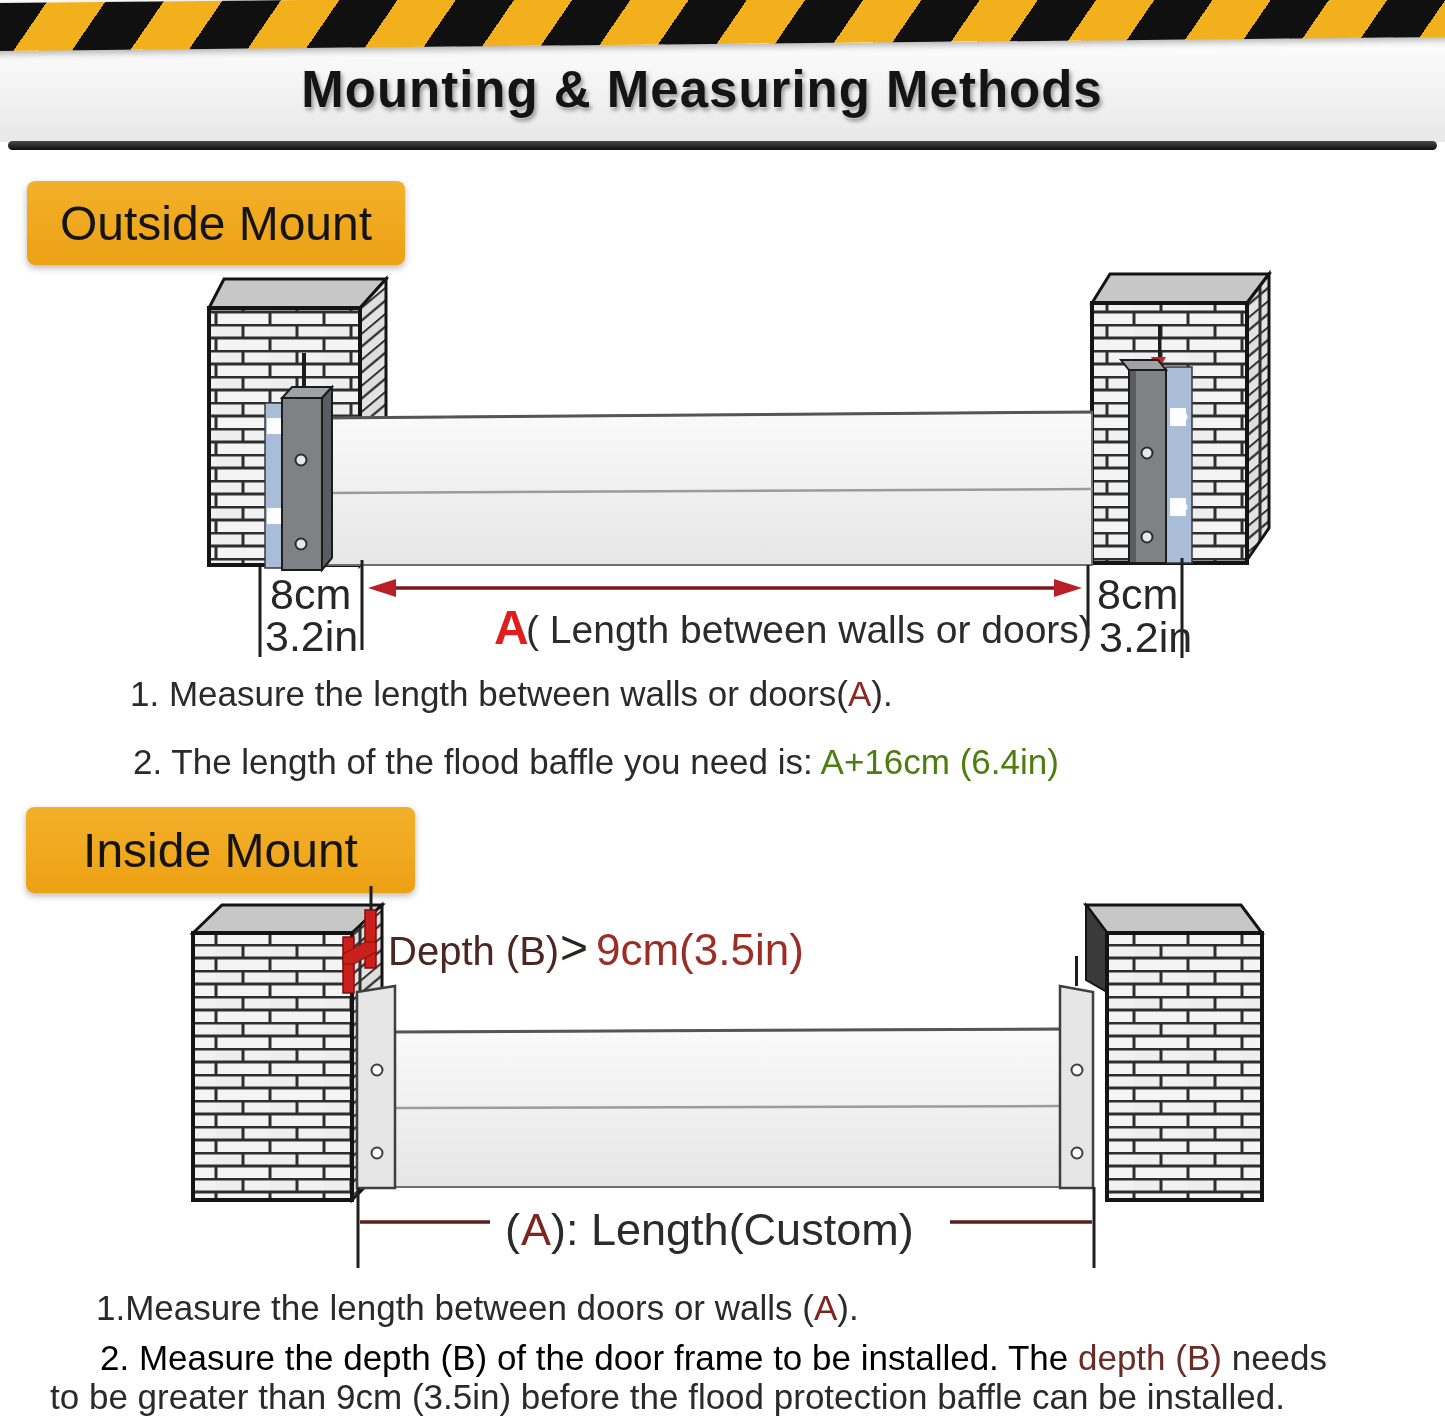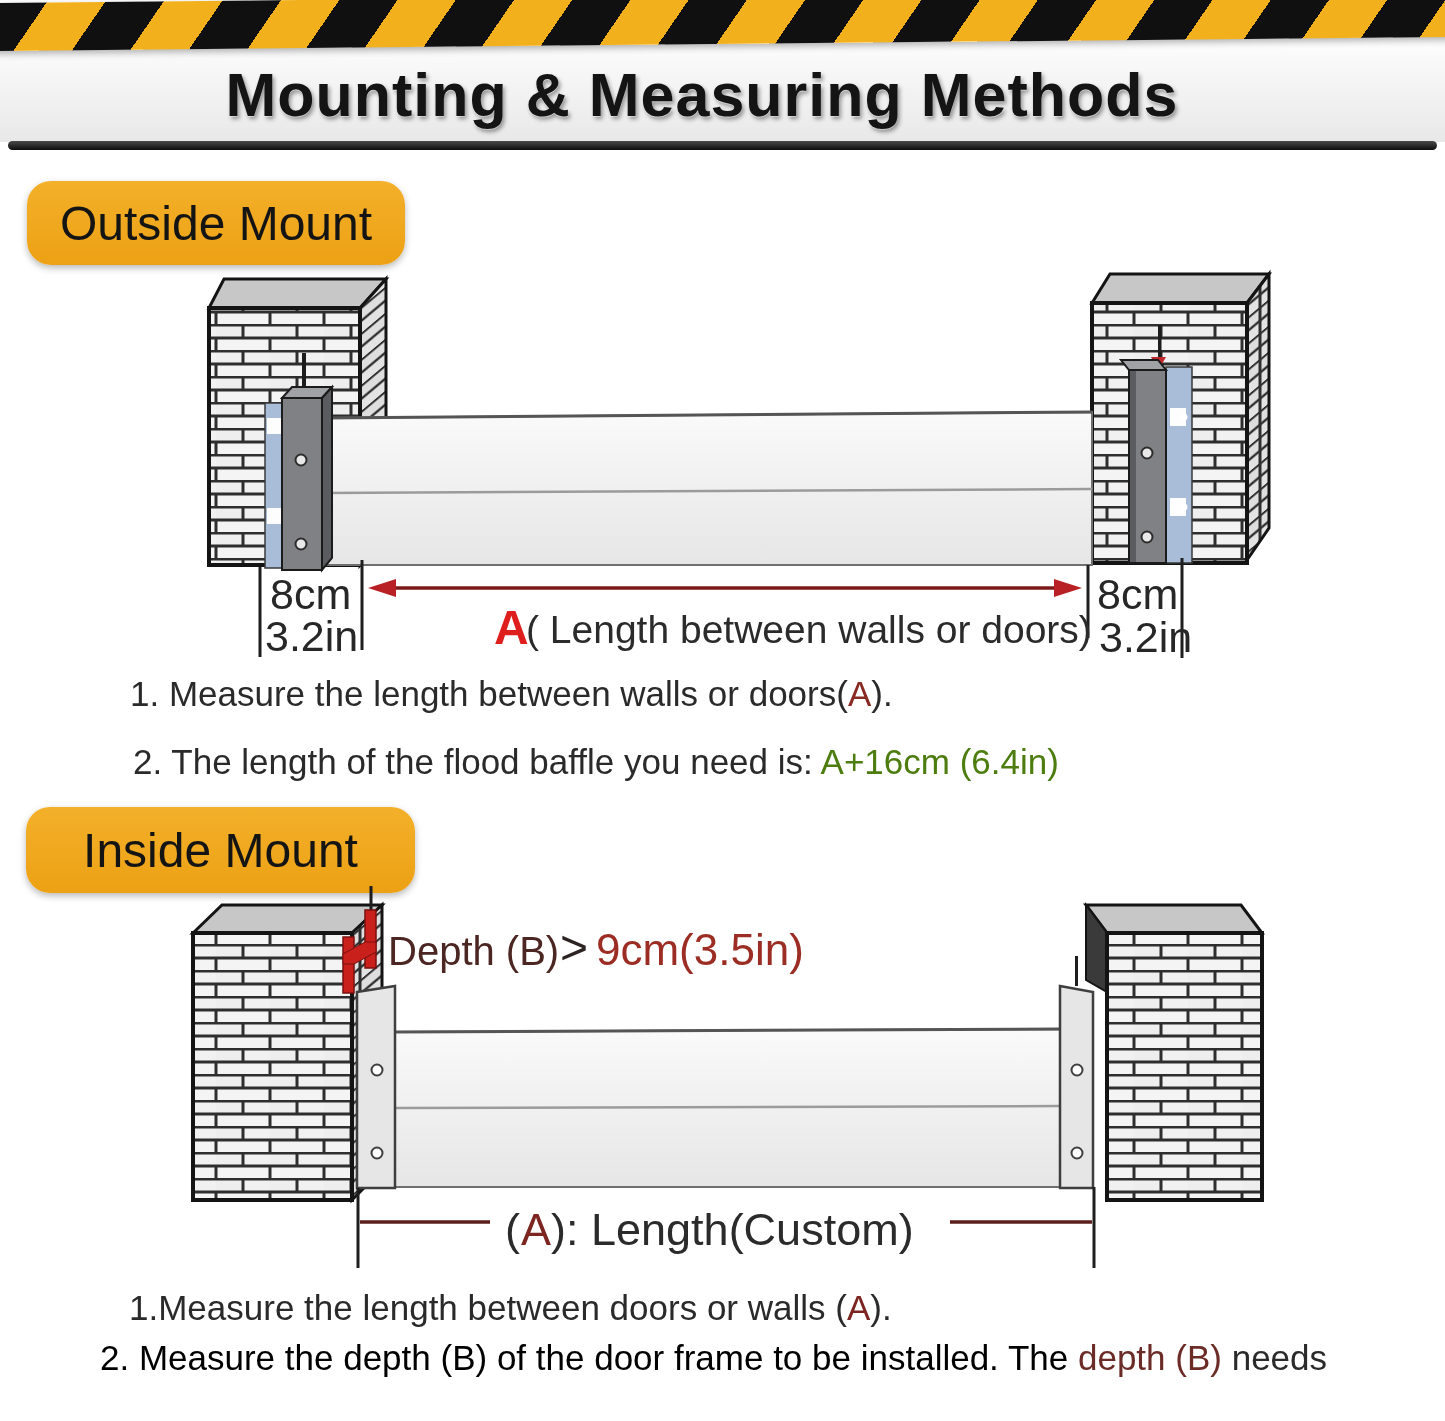--- a/index.html
+++ b/index.html
@@ -7,27 +7,27 @@
         font-family:"Liberation Sans","DejaVu Sans",sans-serif;}
 
   
   .title-band{position:absolute;left:0;top:36px;width:1445px;height:106px;
               background:linear-gradient(#fefefe,#e8e8e8);}
   .hazard{position:absolute;left:-12px;top:3px;width:1510px;height:48px;
           transform:rotate(-0.55deg);transform-origin:left top;
           background:repeating-linear-gradient(125deg,#101010 0 48px,#f2b01d 48px 96px);
           box-shadow:0 3px 7px rgba(0,0,0,.30);}
   .page-title{position:absolute;left:0;top:60px;width:1404px;text-align:center;
-              font-size:61px;font-weight:700;letter-spacing:1px;color:#141414;
+              font-size:51px;font-weight:700;letter-spacing:1px;color:#141414;
               text-shadow:0 1px 0 rgba(255,255,255,.45), 2px 3px 4px rgba(0,0,0,.40);}
   .title-bar{position:absolute;left:8px;top:141px;width:1429px;height:9px;border-radius:5px;
              background:linear-gradient(#4a4a4a,#0d0d0d);}
 
   
-  .badge{position:absolute;border-radius:24px;background:linear-gradient(#f3b02a,#eda114);
+  .badge{position:absolute;border-radius:8px;background:linear-gradient(#f3b02a,#eda114);
          box-shadow:0 3px 7px rgba(0,0,0,.28);display:flex;align-items:center;justify-content:center;
          font-size:48px;color:#141414;}
   .badge-outside{left:27px;top:181px;width:378px;height:84px;}
   .badge-inside{left:26px;top:807px;width:389px;height:86px;}
 
   
   .diagram{position:absolute;left:0;width:1445px;}
   #svg-outside{top:260px;height:410px;}
   #svg-inside{top:880px;height:390px;}
   svg text{font-family:"Liberation Sans","DejaVu Sans",sans-serif;}
@@ -215,16 +215,17 @@
     <line x1="1094" y1="307" x2="1094" y2="388" stroke="#1f1f1f" stroke-width="3"></line>
     <line x1="360" y1="342" x2="490" y2="342" stroke="#5d1f1b" stroke-width="3.5"></line>
     <line x1="950" y1="342" x2="1092" y2="342" stroke="#5d1f1b" stroke-width="3.5"></line>
     <g>
       <text x="505" y="365" font-size="45" fill="#2b2b2b">(</text>
       <text x="521" y="365" font-size="45" fill="#7c2521" style="color: rgb(124, 37, 33);">A</text>
       <text x="551" y="365" font-size="45" fill="#2b2b2b">): Length(Custom)</text>
     </g>
   </svg>
 
-  <div class="instr" id="in-instr-1"><span fill="#2a2a2a" style="color: rgb(42, 42, 42); margin-left: 33px;">1.Measure the length between doors or walls (</span><span fill="#7c2521" style="color: rgb(124, 37, 33);">A</span><span fill="#2a2a2a" style="color: rgb(42, 42, 42);">).</span></div>
+  <div class="instr" id="in-instr-1"><span fill="#2a2a2a" style="color: rgb(42, 42, 42);">1.Measure the length between doors or walls (</span><span fill="#7c2521" style="color: rgb(124, 37, 33);">A</span><span fill="#2a2a2a" style="color: rgb(42, 42, 42);">).</span></div>
   <div class="instr" id="in-instr-2"><span fill="#2a2a2a" style="color: #000000;">2. Measure the depth (B) of the door frame to be installed. The </span><span fill="#6b2b26" style="color: rgb(107, 43, 38);">depth (B)</span><span fill="#2a2a2a" style="color: rgb(42, 42, 42); margin-top: 44px;"> needs</span></div>
+  <div class="instr" id="in-instr-3"><span fill="#2a2a2a" style="color: rgb(42, 42, 42);">to be greater than 9cm (3.5in) before the flood protection baffle can be installed.</span></div>
 
 </div>
 
 </body></html>

